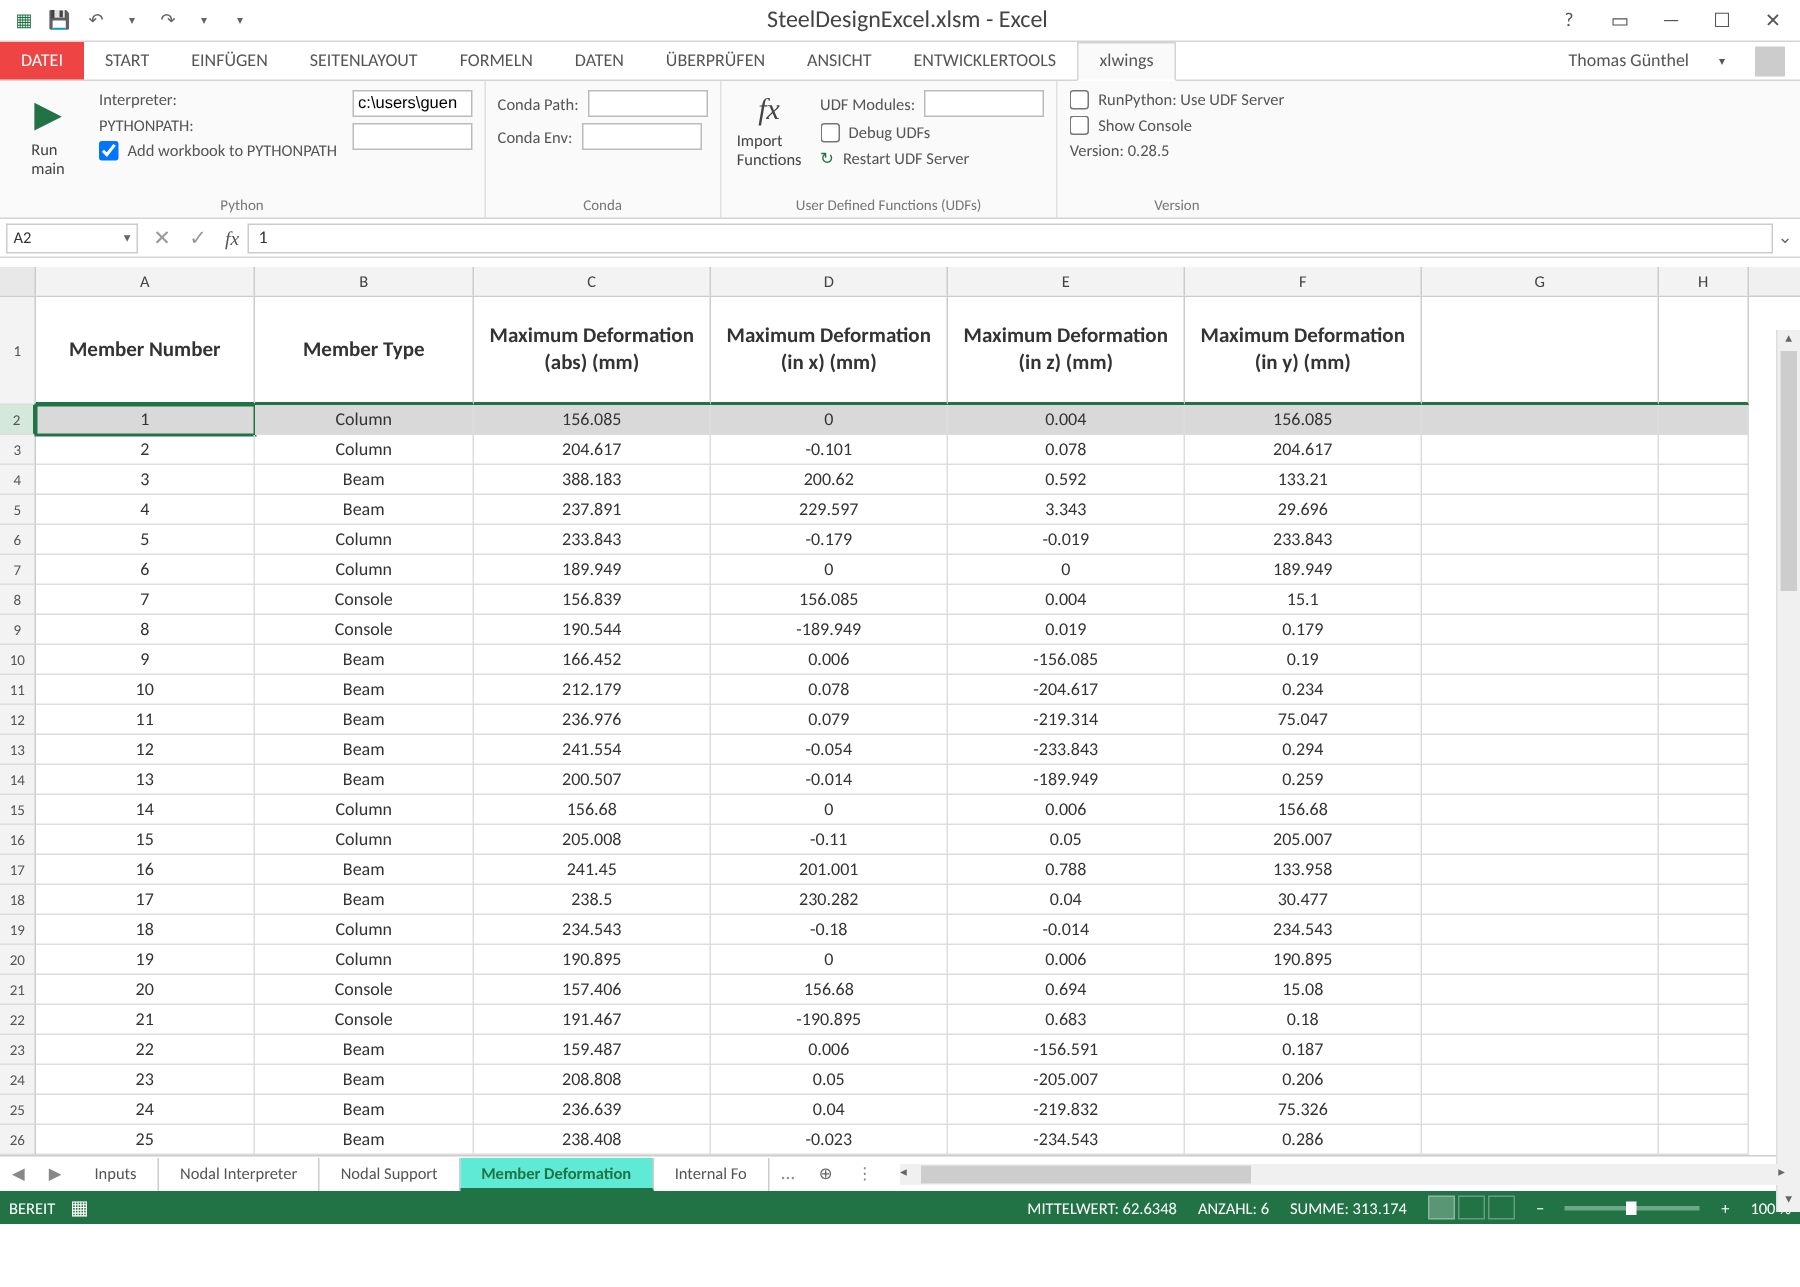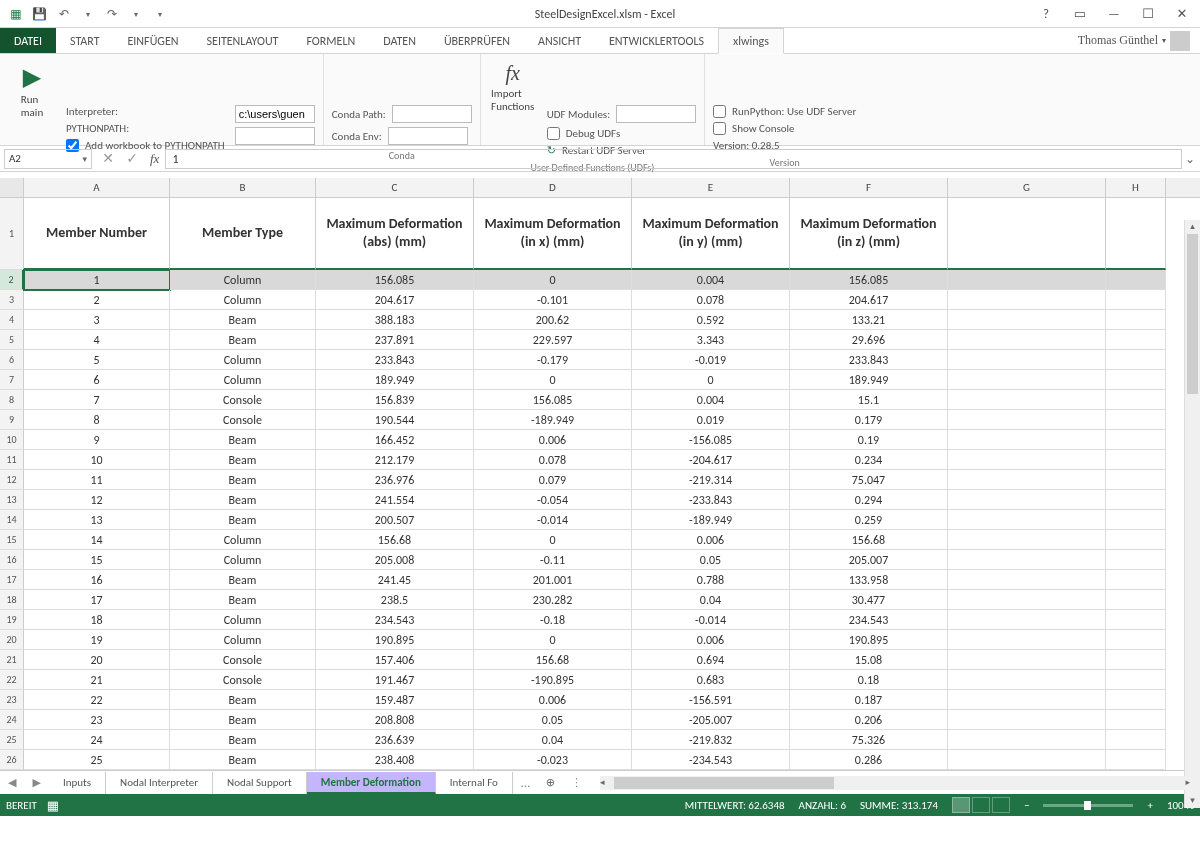--- a/index.html
+++ b/index.html
@@ -3,43 +3,43 @@
 <meta charset="utf-8">
 <style>
 * { box-sizing: border-box; margin: 0; padding: 0; }
 body { font-family: "Segoe UI", Calibri, Arial, sans-serif; font-size: 12px; color: #333; background: #fff; overflow: hidden; width: 1200px; height: 858px; position: relative; }
 
 
 .titlebar { height: 28px; background: #fff; display: flex; align-items: center; border-bottom: 1px solid #d4d4d4; }
 .quick-access { display: flex; gap: 4px; padding: 0 6px; align-items: center; }
 .qa-btn { width: 20px; height: 20px; display: flex; align-items: center; justify-content: center; font-size: 12px; color: #666; cursor: pointer; }
 .qa-btn.green { color: #217346; }
-.title-center { flex: 1; text-align: center; font-size: 12px; color: #444; }
+.title-center { flex: 1; text-align: center; font-size: 16px; color: #444; }
 .titlebar-right { display: flex; align-items: center; gap: 10px; padding-right: 6px; }
 .win-btn { width: 24px; height: 22px; display: flex; align-items: center; justify-content: center; font-size: 13px; color: #555; }
 
 
 .ribbon-tabs { height: 26px; background: #fff; display: flex; align-items: stretch; border-bottom: 1px solid #d4d4d4; }
 .ribbon-tab { padding: 0 14px; display: flex; align-items: center; font-size: 12px; color: #555; cursor: pointer; }
-.ribbon-tab.file { background: #14532d; color: #fff; font-weight: normal; }
+.ribbon-tab.file { background: #ef4444; color: #fff; font-weight: normal; }
 .ribbon-tab.active { border: 1px solid #d4d4d4; border-bottom: 1px solid #fff; background: #fafafa; margin-bottom: -1px; }
-.ribbon-user { margin-left: auto; padding: 0 10px; display: flex; align-items: center; gap: 4px; font-size: 12px; color: #555; font-family: Liberation Serif, serif; }
+.ribbon-user { margin-left: auto; padding: 0 10px; display: flex; align-items: center; gap: 20px; font-size: 12px; color: #555; }
 .avatar { width: 20px; height: 20px; background: #ccc; }
 
 
 .ribbon { height: 92px; background: #fafafa; border-bottom: 1px solid #d4d4d4; display: flex; }
 .ribbon-group { border-right: 1px solid #e0e0e0; padding: 4px 8px 2px 8px; display: flex; flex-direction: column; justify-content: space-between; }
 .ribbon-group-label { text-align: center; font-size: 10px; color: #777; padding-top: 2px; }
 .ribbon-group-body { flex: 1; display: flex; gap: 10px; align-items: flex-start; }
 .big-btn { display: flex; flex-direction: column; align-items: center; justify-content: center; gap: 2px; width: 48px; font-size: 11px; color: #444; padding-top: 4px; }
 .big-btn .play { color: #217346; font-size: 24px; }
 .form-row { display: flex; align-items: center; gap: 6px; margin: 2px 0; font-size: 11px; color: #555; }
 .form-row input[type=text] { height: 18px; border: 1px solid #bbb; width: 80px; font-size: 11px; padding: 0 3px; }
 .form-row input[type=checkbox] { width: 13px; height: 13px; }
-.col { display: flex; flex-direction: column; margin-top: 45px; }
+.col { display: flex; flex-direction: column; }
 
 
 .namebox-row { height: 26px; border-bottom: 1px solid #d4d4d4; display: flex; align-items: center; }
 .namebox { width: 88px; height: 20px; border: 1px solid #ccc; margin: 0 4px; display: flex; align-items: center; padding: 0 4px; font-size: 11px; }
 .namebox .dd { margin-left: auto; color: #666; font-size: 9px; }
 .fb-btn { width: 24px; text-align: center; color: #999; font-size: 14px; }
 .fx-label { font-style: italic; font-family: "Cambria Math", serif; font-size: 13px; padding: 0 6px; color: #555; }
 .formula-input { flex: 1; height: 20px; border: 1px solid #ccc; margin-right: 18px; font-size: 12px; padding: 0 6px; display: flex; align-items: center; }
 .formula-expand { width: 16px; text-align: center; color: #666; position: absolute; right: 2px; }
 
@@ -67,21 +67,21 @@
 
 
 .vscroll { position: absolute; right: 0; top: 220px; bottom: 50px; width: 16px; background: #f0f0f0; border-left: 1px solid #ddd; }
 .vscroll-thumb { position: absolute; left: 2px; right: 2px; top: 14px; height: 160px; background: #cdcdcd; }
 .vscroll-arrow { position: absolute; left: 0; right: 0; height: 14px; text-align: center; font-size: 9px; color: #666; }
 
 
 .sheet-tabs { height: 24px; border-top: 1px solid #ccc; display: flex; align-items: center; background: #fff; font-size: 11px; }
 .sheet-nav { padding: 0 8px; color: #888; }
 .sheet-tab { padding: 0 14px; height: 22px; line-height: 22px; border-right: 1px solid #ccc; color: #555; cursor: pointer; }
-.sheet-tab.active { border-bottom: 2px solid #217346; color: #217346; font-weight: bold; background: #c4b5fd; }
+.sheet-tab.active { border-bottom: 2px solid #217346; color: #217346; font-weight: bold; background: #5eead4; }
 .sheet-add { padding: 0 8px; color: #666; }
 .hscroll-track { flex: 1; margin: 0 10px; height: 14px; background: #f0f0f0; position: relative; }
 .hscroll-thumb { position: absolute; left: 14px; top: 1px; bottom: 1px; width: 220px; background: #cdcdcd; }
 
 
 .statusbar { height: 22px; background: #217346; color: #fff; display: flex; align-items: center; font-size: 11px; padding: 0 6px; }
 .statusbar .right { margin-left: auto; display: flex; align-items: center; gap: 14px; }
 .zoom-slider { width: 90px; height: 3px; background: #6aa886; position: relative; }
 .zoom-slider .knob { position: absolute; left: 45%; top: -3px; width: 7px; height: 9px; background: #fff; }
 .view-btn { width: 18px; height: 16px; border: 1px solid rgba(255,255,255,0.3); }
@@ -142,20 +142,21 @@
       </div>
       <div class="col">
         <div class="form-row">
             <input type="text" value="c:\users\guen" style="">
           </div>
         <div class="form-row">
             <input type="text" value="" style="">
           </div>
       </div>
     </div>
+    <div class="ribbon-group-label">Python</div>
   </div>
   <div class="ribbon-group">
     <div class="ribbon-group-body">
       <div class="col">
         <div class="form-row">
             <span>Conda Path:</span>
             <input type="text" value="" style="">
           </div>
         <div class="form-row">
             <span>Conda Env:</span>
@@ -256,22 +257,22 @@
         <div class="rowhead">24</div>
         <div class="rowhead">25</div>
         <div class="rowhead">26</div>
       </div>
     <div class="cells" id="cells">
         <div class="row hdr">
           <div class="cell wA">Member Number</div>
           <div class="cell wB">Member Type</div>
           <div class="cell wC">Maximum Deformation (abs) (mm)</div>
           <div class="cell wD">Maximum Deformation (in x) (mm)</div>
+          <div class="cell wF">Maximum Deformation (in z) (mm)</div>
           <div class="cell wE">Maximum Deformation (in y) (mm)</div>
-          <div class="cell wF">Maximum Deformation (in z) (mm)</div>
           <div class="cell wG"></div>
           <div class="cell wH"></div>
         </div>
         <div class="row sel">
           <div class="cell wA active-cell">1</div>
           <div class="cell wB">Column</div>
           <div class="cell wC">156.085</div>
           <div class="cell wD">0</div>
           <div class="cell wE">0.004</div>
           <div class="cell wF">156.085</div>

